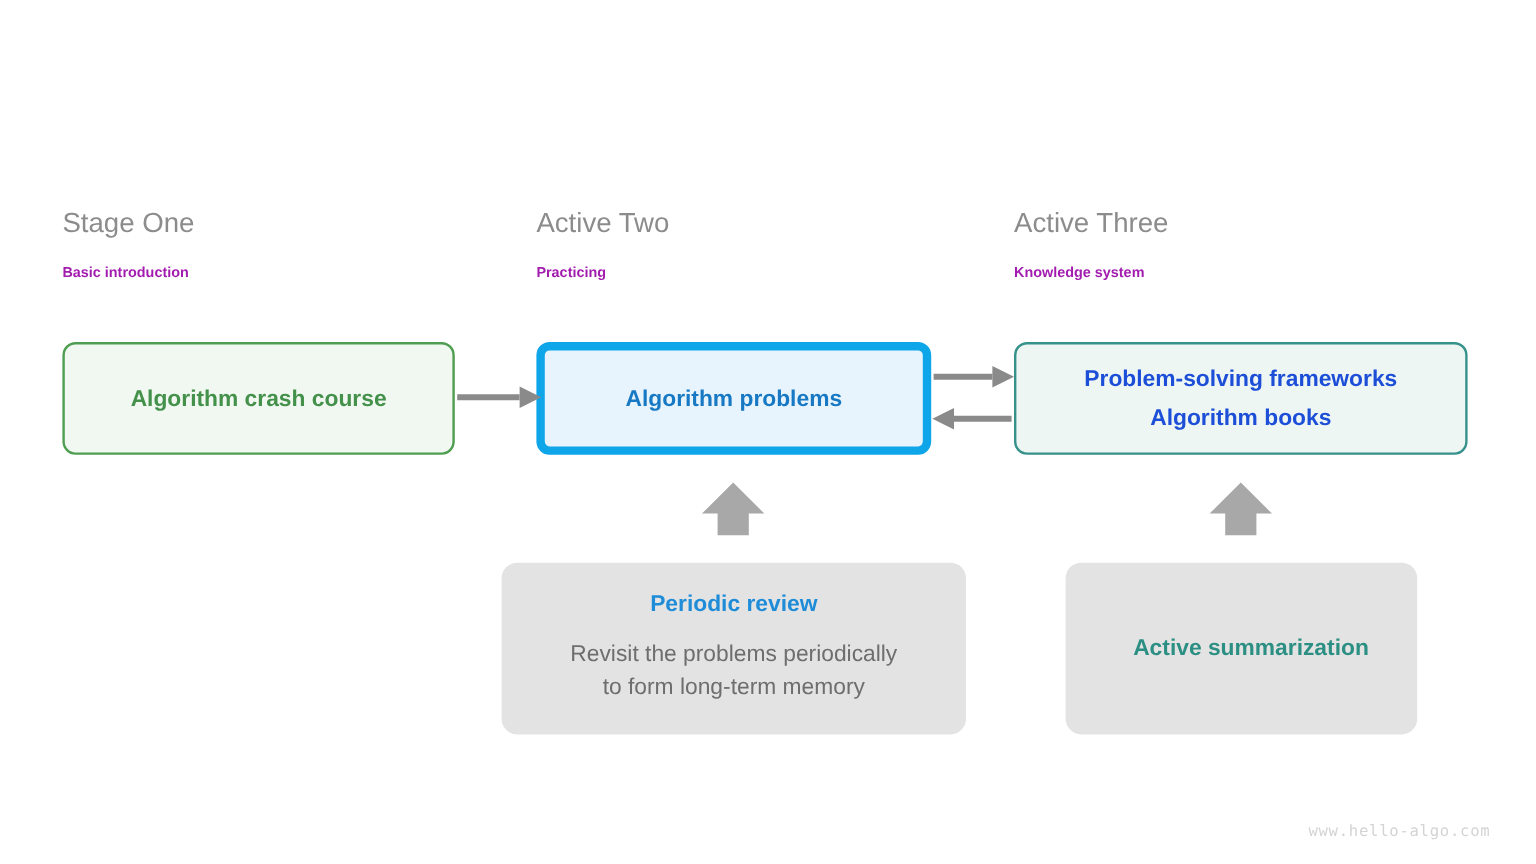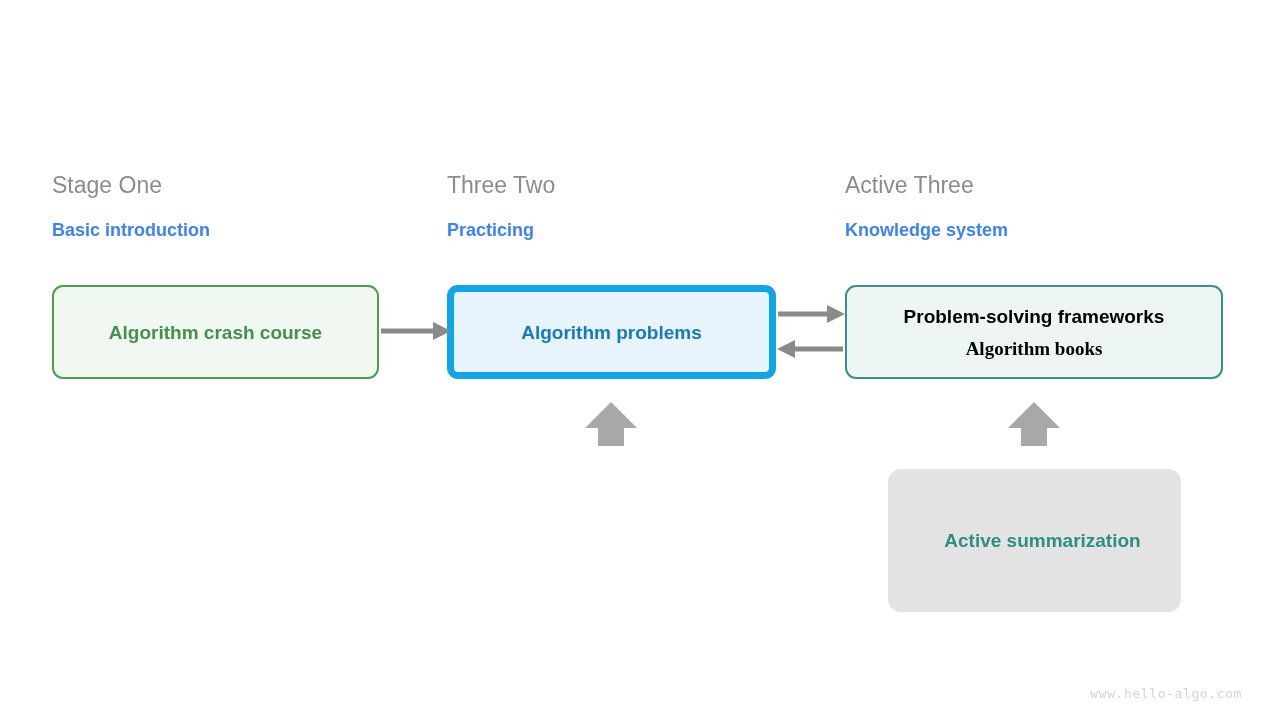--- a/index.html
+++ b/index.html
@@ -27,23 +27,23 @@
     text-align: left;
   }
   .stage-title {
     font-size: 23px;
     font-weight: 400;
     color: #8c8c8c;
     line-height: 1;
     white-space: nowrap;
   }
   .stage-sub {
-    font-size: 18px;
+    font-size: 12px;
     font-weight: 700;
-    color: #3b82f6;
+    color: #a21caf;
     line-height: 1;
     margin-top: 24px;
     white-space: nowrap;
   }
 
   
   .stage-box {
     position: absolute;
     box-sizing: border-box;
     border-radius: 11px;
@@ -54,21 +54,20 @@
     text-align: center;
   }
   .stage-box .line {
     font-size: 19px;
     font-weight: 700;
     line-height: 1.0;
     white-space: nowrap;
   }
   .stage-box .line + .line {
     margin-top: 13px;
-    font-family: Liberation Serif, serif;
   }
 
   #box-one {
     left: 52px; top: 285px; width: 327px; height: 94px;
     background: #f1f8f1;
     border: 2px solid #4f9d50;
   }
   #box-one .line { color: #43914a; }
 
   #box-two {
@@ -76,21 +75,21 @@
     background: #e8f4fd;
     border: 7px solid #0ea5e9;
   }
   #box-two .line { color: #1779c4; }
 
   #box-three {
     left: 845px; top: 285px; width: 378px; height: 94px;
     background: #edf6f3;
     border: 2px solid #36918a;
   }
-  #box-three .line { color: #000000; }
+  #box-three .line { color: #1d4ed8; }
 
   
   .note-box {
     position: absolute;
     box-sizing: border-box;
     border-radius: 13px;
     background: #e3e3e3;
     display: flex;
     flex-direction: column;
     align-items: center;
@@ -147,21 +146,21 @@
 <body>
 
 <div class="canvas">
 
   <div class="stage-head" id="head-one" style="left:52px; top:174px; width:327px;">
     <div class="stage-title">Stage One</div>
     <div class="stage-sub">Basic introduction</div>
   </div>
 
   <div class="stage-head" id="head-two" style="left:447px; top:174px; width:329px;">
-    <div class="stage-title">Three Two</div>
+    <div class="stage-title">Active Two</div>
     <div class="stage-sub">Practicing</div>
   </div>
 
   <div class="stage-head" id="head-three" style="left:845px; top:174px; width:378px;">
     <div class="stage-title">Active Three</div>
     <div class="stage-sub">Knowledge system</div>
   </div>
 
   <div class="stage-box" id="box-one">
     <div class="line">Algorithm crash course</div>
@@ -169,20 +168,25 @@
 
   <div class="stage-box" id="box-two">
     <div class="line">Algorithm problems</div>
   </div>
 
   <div class="stage-box" id="box-three">
     <div class="line">Problem-solving frameworks</div>
     <div class="line">Algorithm books</div>
   </div>
 
+  <div class="note-box" id="note-review">
+    <div class="note-title">Periodic review</div>
+    <div class="note-body">Revisit the problems periodically
+to form long-term memory</div>
+  </div>
 
   <div class="note-box" id="note-summary">
     <div class="note-title">Active summarization</div>
   </div>
 
   <svg class="arrow-layer" viewBox="0 0 1280 720" width="1280" height="720">
 
     <g>
       <line x1="381" y1="331" x2="433" y2="331" stroke="#8a8a8a" stroke-width="5"></line>
       <polygon points="433,322 451,331 433,340" fill="#8a8a8a"></polygon>

